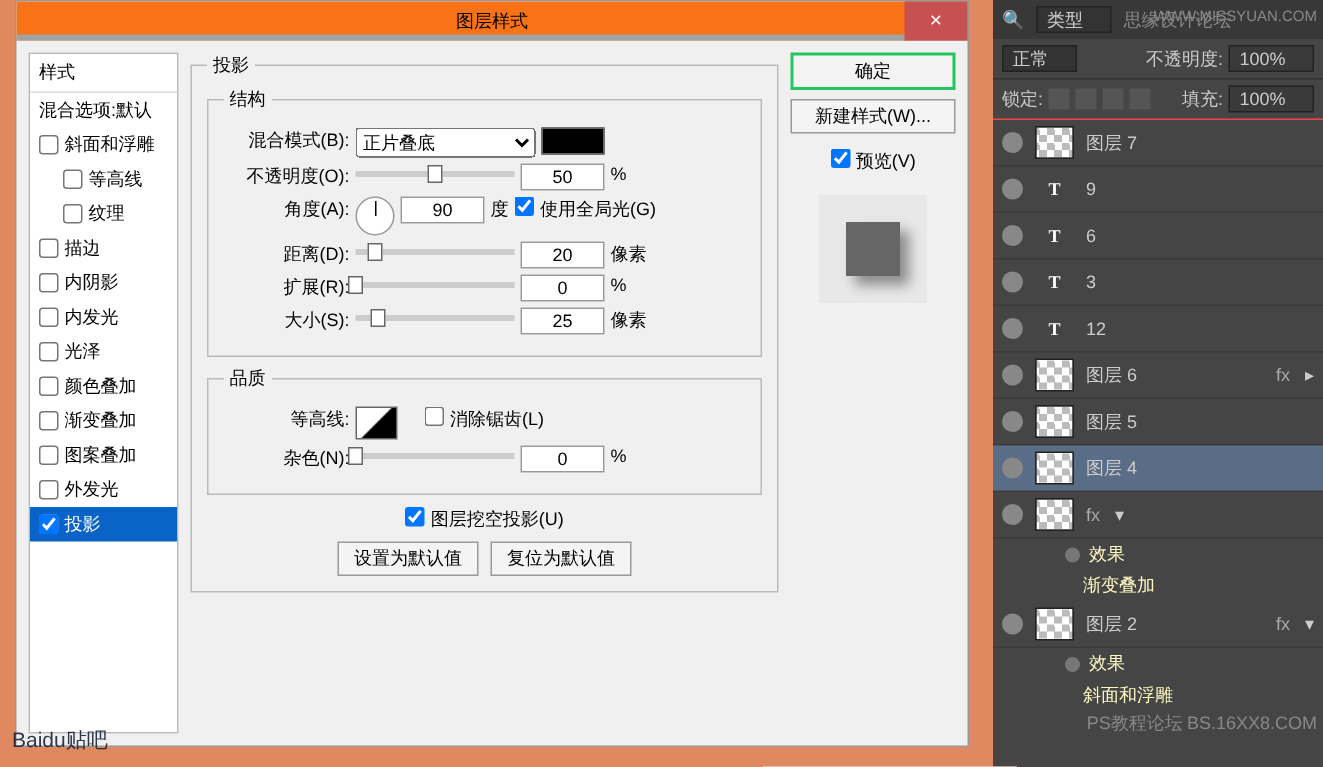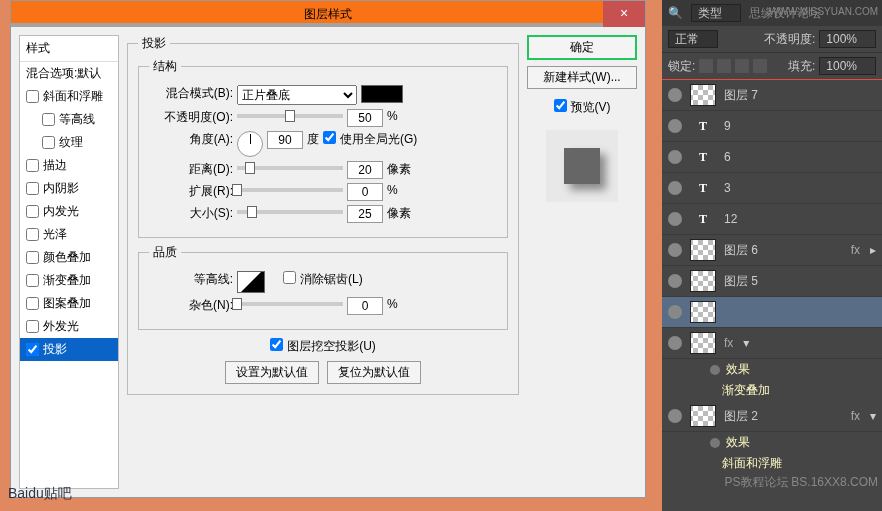--- a/index.html
+++ b/index.html
@@ -22,21 +22,21 @@
 
 .mid { flex: 1; display: flex; flex-direction: column; gap: 6px; }
 fieldset { border: 1px solid #bbb; padding: 6px 10px 10px; }
 legend { padding: 0 4px; }
 .row { display: flex; align-items: flex-start; gap: 4px; margin: 4px 0; }
 .lbl { width: 84px; text-align: right; }
 select { width: 120px; height: 20px; }
 .swatch { width: 42px; height: 18px; background: #000; border: 1px solid #666; }
 .slider { width: 106px; height: 14px; position: relative; background: linear-gradient(#ccc,#ccc) center/100% 4px no-repeat; }
 .slider .thumb { position: absolute; top: 1px; width: 10px; height: 12px; background: #fff; border: 1px solid #666; transform: translateX(-50%); }
-.numbox { width: 36px; height: 18px; border: 1px solid #999; text-align: center; line-height: 16px; background: #fff; display: inline-block; }
+.numbox { width: 56px; height: 18px; border: 1px solid #999; text-align: center; line-height: 16px; background: #fff; display: inline-block; }
 .dial { width: 26px; height: 26px; border: 1px solid #999; border-radius: 50%; background: #fff; position: relative; }
 .dial:after { content:""; position:absolute; left:50%; top:2px; width:1px; height:10px; background:#000; }
 .contour { width: 28px; height: 22px; border: 1px solid #666; background: linear-gradient(135deg,#fff 48%,#000 52%); }
 .btns { display: flex; gap: 8px; justify-content: center; margin-top: 6px; }
 .btn { border: 1px solid #999; background: #f4f4f4; padding: 2px 10px; min-width: 90px; text-align: center; }
 .btn.primary { border: 2px solid #22c55e; }
 
 
 .rcol { width: 110px; display: flex; flex-direction: column; gap: 6px; align-items: stretch; }
 .rcol .btn { width: 100%; }
@@ -277,20 +277,21 @@
         <span>▸</span>
       </div>
       <div class="layer">
         <div class="eye"></div>
         <div class="thumb-box"></div>
         <div class="layer-name">图层 5</div>
       </div>
       <div class="layer selected">
         <div class="eye"></div>
         <div class="thumb-box"></div>
+        <div class="layer-name">图层 4</div>
       </div>
       <div class="layer">
         <div class="eye"></div>
         <div class="thumb-box"></div>
         <span class="fx">fx</span>
         <span>▾</span>
       </div>
       <div class="fx-row">
         <div class="fx-eye"></div>
         <span>效果</span>

